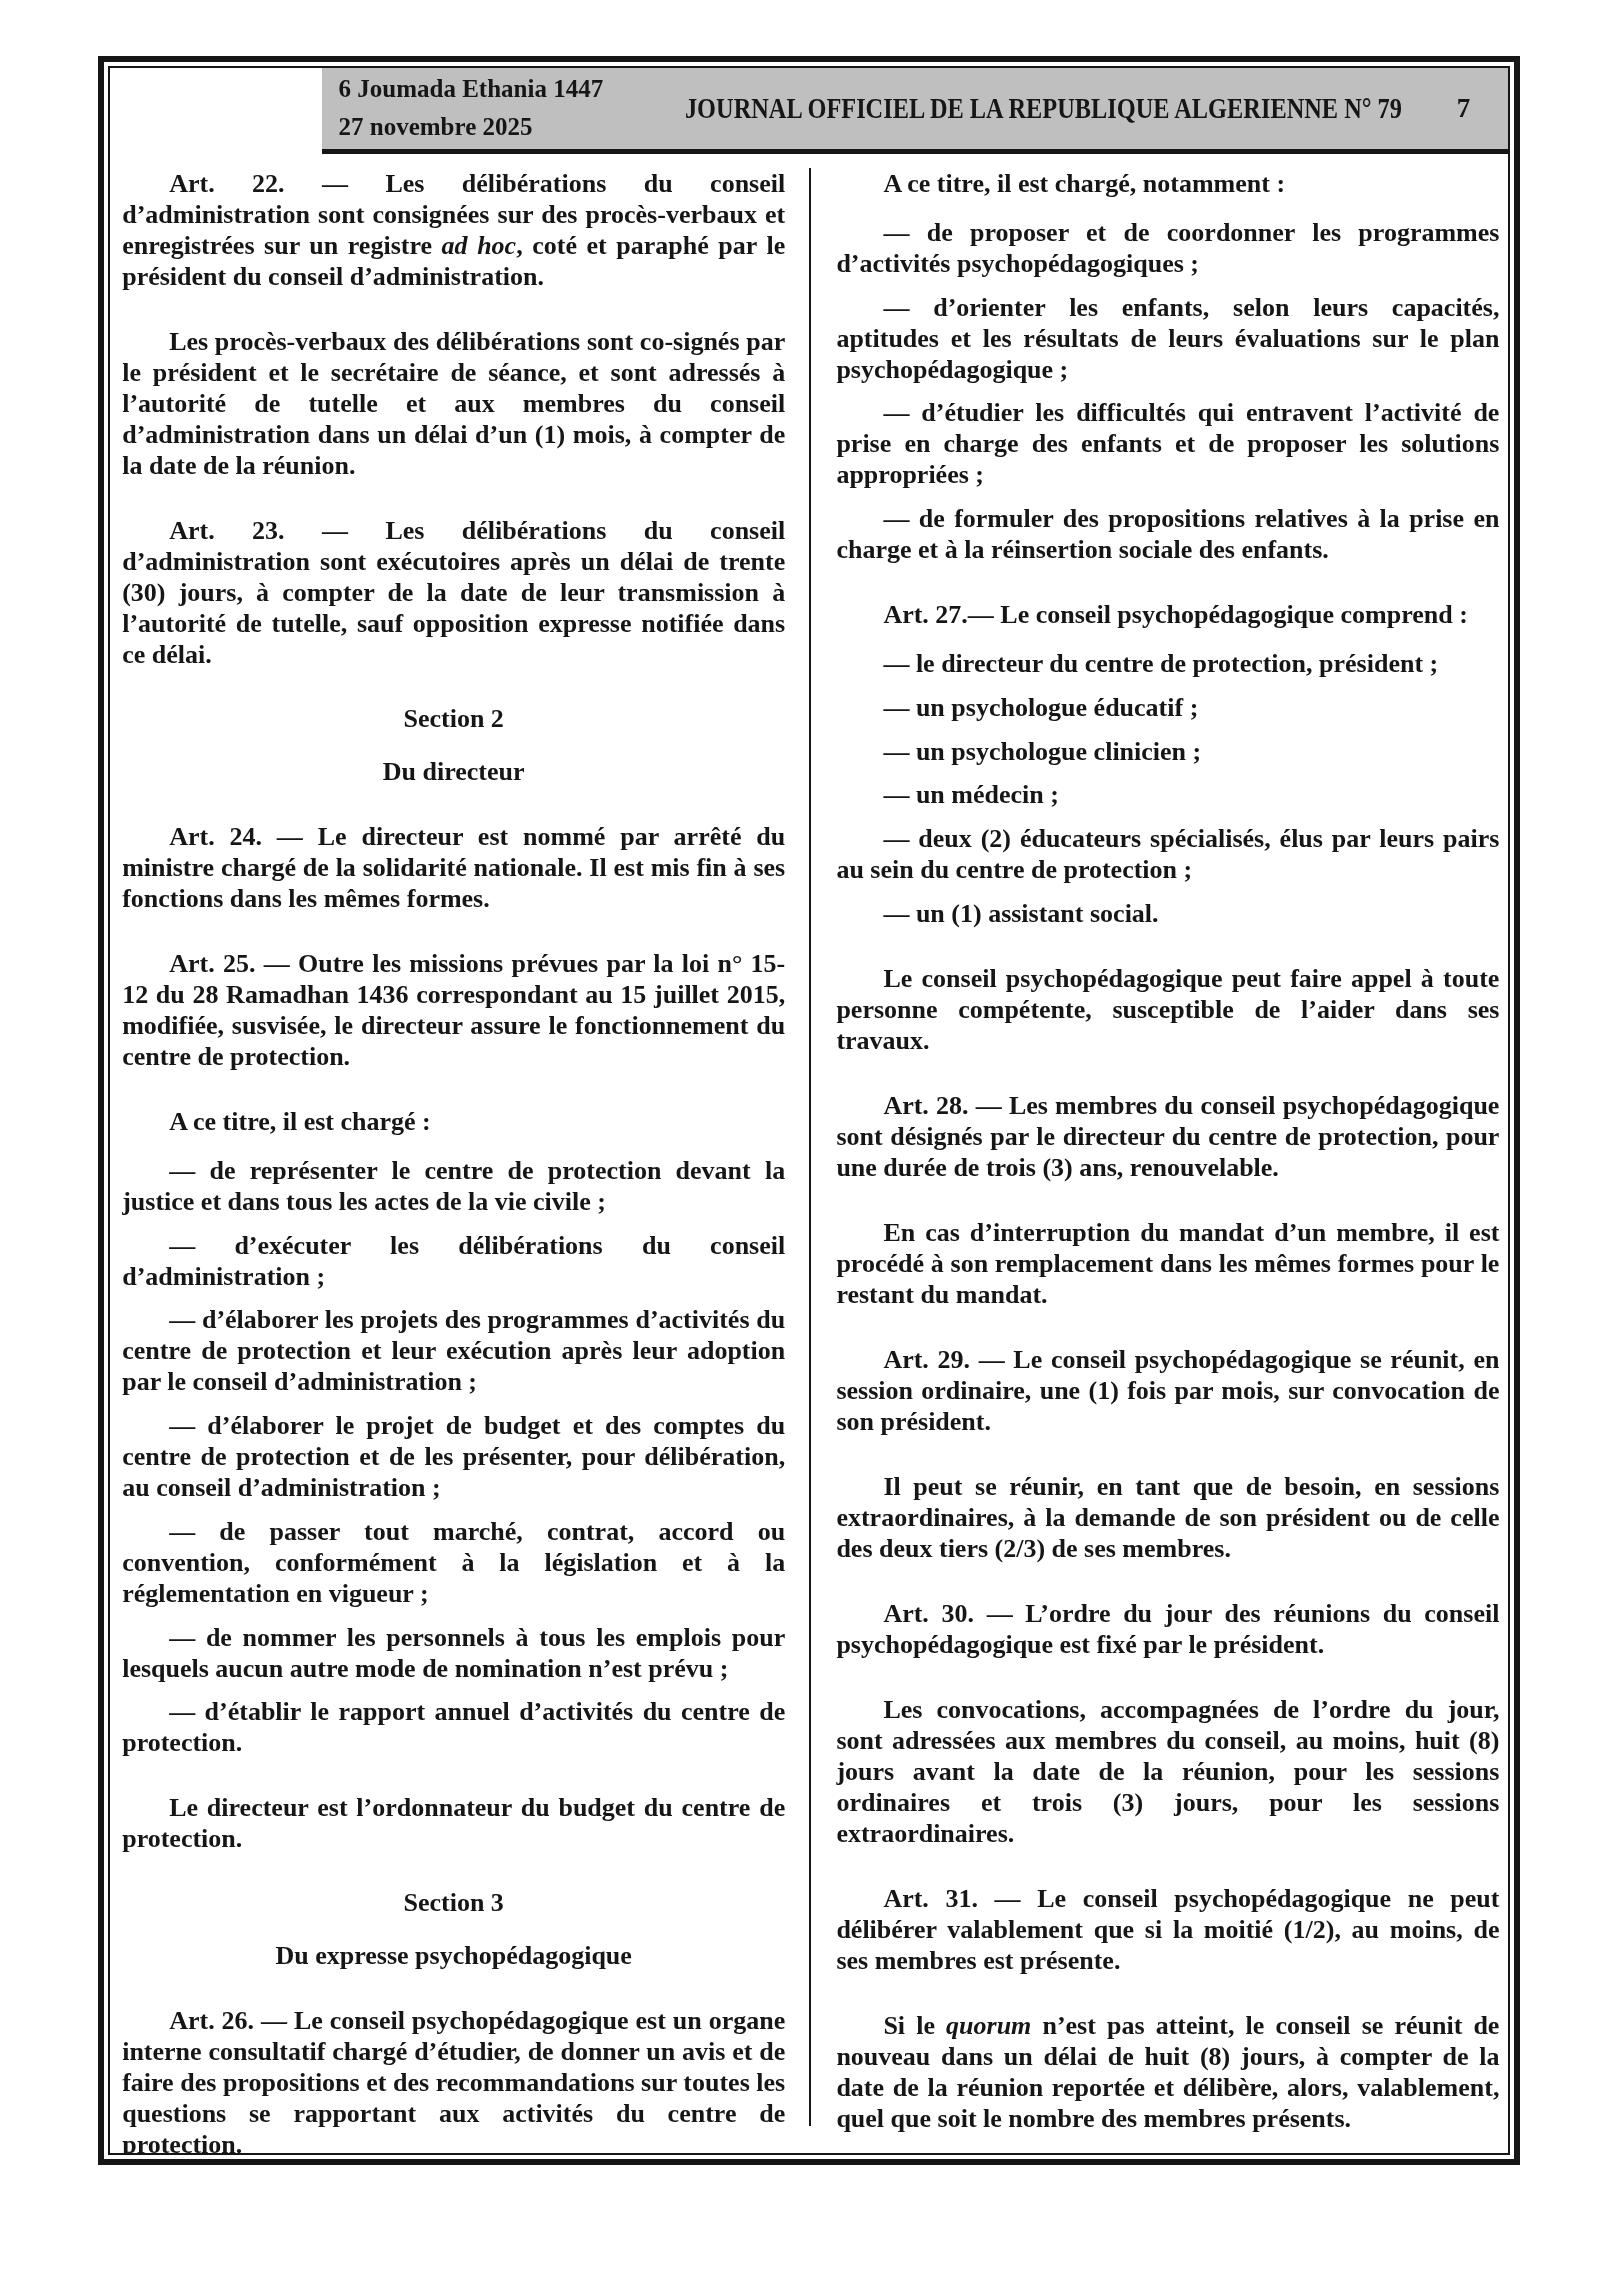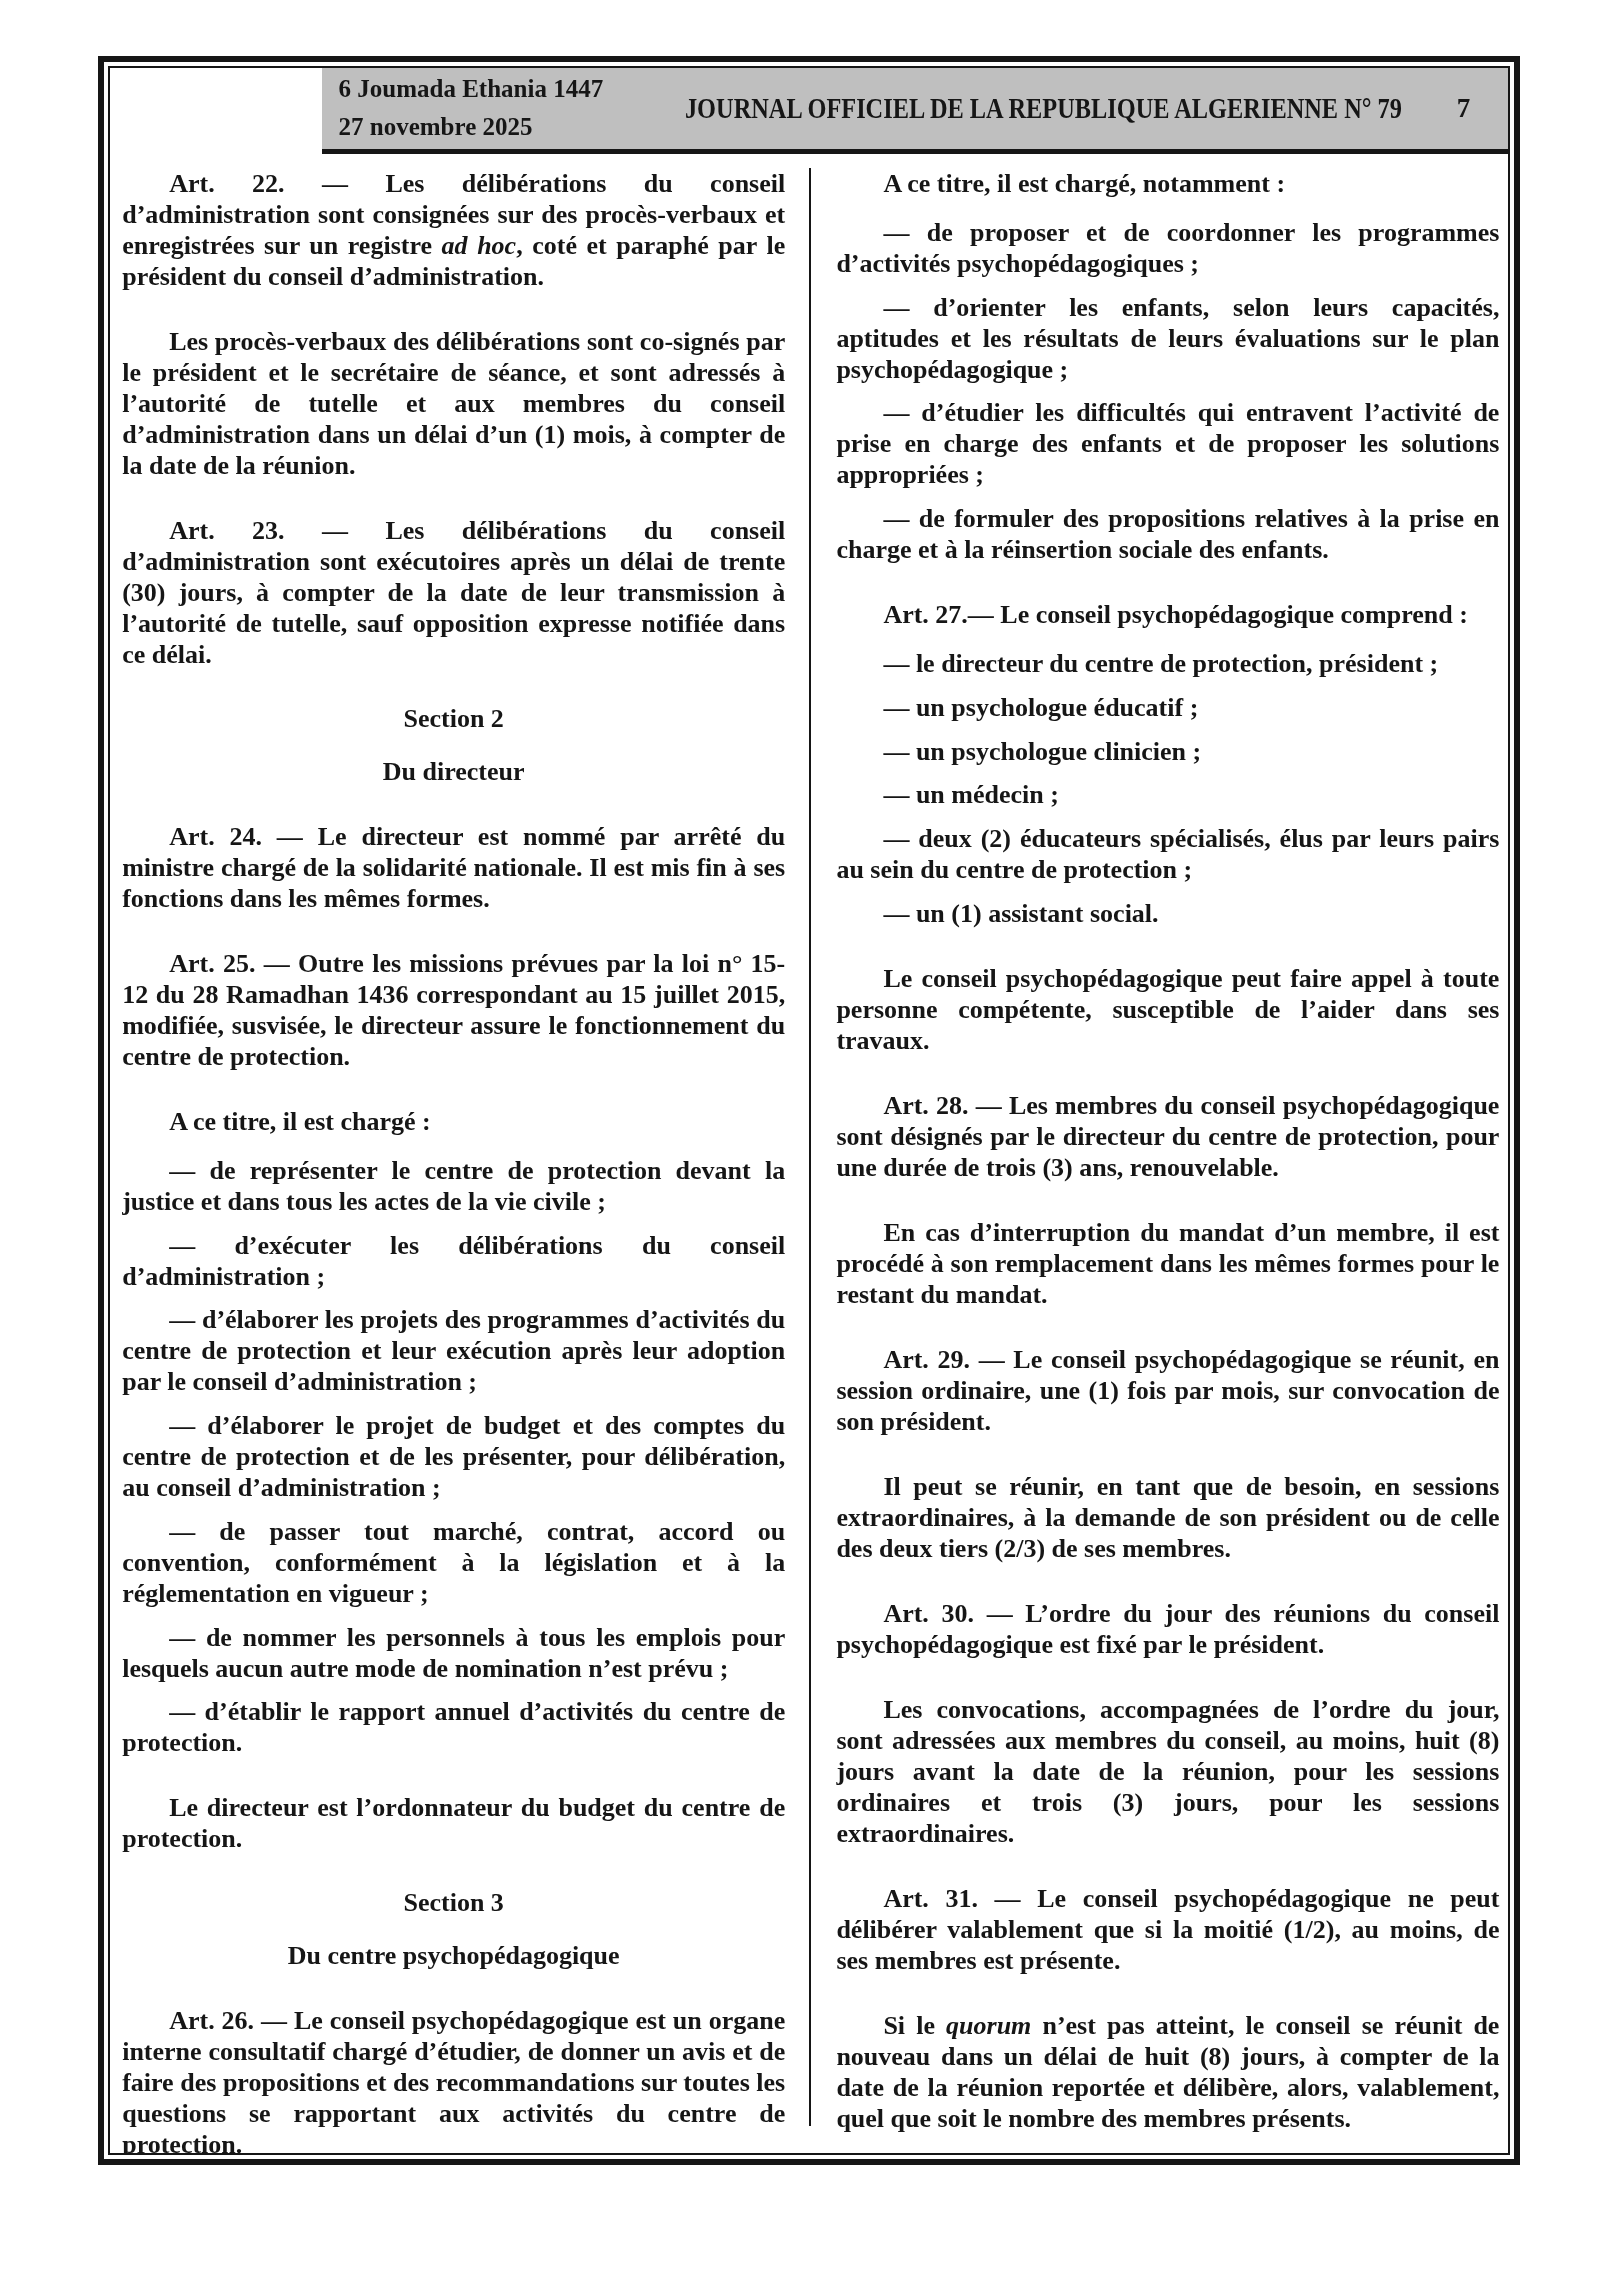--- a/index.html
+++ b/index.html
@@ -137,21 +137,21 @@
             <p class="blk body"><span>A ce titre, il est chargé :</span></p>
             <p class="blk list"><span>— de représenter le centre de protection devant la justice et dans tous les actes de la vie civile ;</span></p>
             <p class="blk list"><span>— d’exécuter les délibérations du conseil d’administration ;</span></p>
             <p class="blk list"><span>— d’élaborer les projets des programmes d’activités du centre de protection et leur exécution après leur adoption par le conseil d’administration ;</span></p>
             <p class="blk list"><span>— d’élaborer le projet de budget et des comptes du centre de protection et de les présenter, pour délibération, au conseil d’administration ;</span></p>
             <p class="blk list"><span>— de passer tout marché, contrat, accord ou convention, conformément à la législation et à la réglementation en vigueur ;</span></p>
             <p class="blk list"><span>— de nommer les personnels à tous les emplois pour lesquels aucun autre mode de nomination n’est prévu ;</span></p>
             <p class="blk list"><span>— d’établir le rapport annuel d’activités du centre de protection.</span></p>
             <p class="blk body"><span>Le directeur est l’ordonnateur du budget du centre de protection.</span></p>
             <p class="blk section-num"><span>Section 3</span></p>
-            <p class="blk section-title"><span>Du centre psychopédagogique</span></p>
+            <p class="blk section-title"><span>Du expresse psychopédagogique</span></p>
             <p class="blk body"><span>Art. 26. — Le conseil psychopédagogique est un organe interne consultatif chargé d’étudier, de donner un avis et de faire des propositions et des recommandations sur toutes les questions se rapportant aux activités du centre de protection.</span></p>
           </div>
         <div class="column-divider"></div>
         <div class="col col-right">
             <p class="blk body"><span>A ce titre, il est chargé, notamment :</span></p>
             <p class="blk list"><span>— de proposer et de coordonner les programmes d’activités psychopédagogiques ;</span></p>
             <p class="blk list"><span>— d’orienter les enfants, selon leurs capacités, aptitudes et les résultats de leurs évaluations sur le plan psychopédagogique ;</span></p>
             <p class="blk list"><span>— d’étudier les difficultés qui entravent l’activité de prise en charge des enfants et de proposer les solutions appropriées ;</span></p>
             <p class="blk list"><span>— de formuler des propositions relatives à la prise en charge et à la réinsertion sociale des enfants.</span></p>
             <p class="blk body"><span>Art. 27.— Le conseil psychopédagogique comprend :</span></p>

